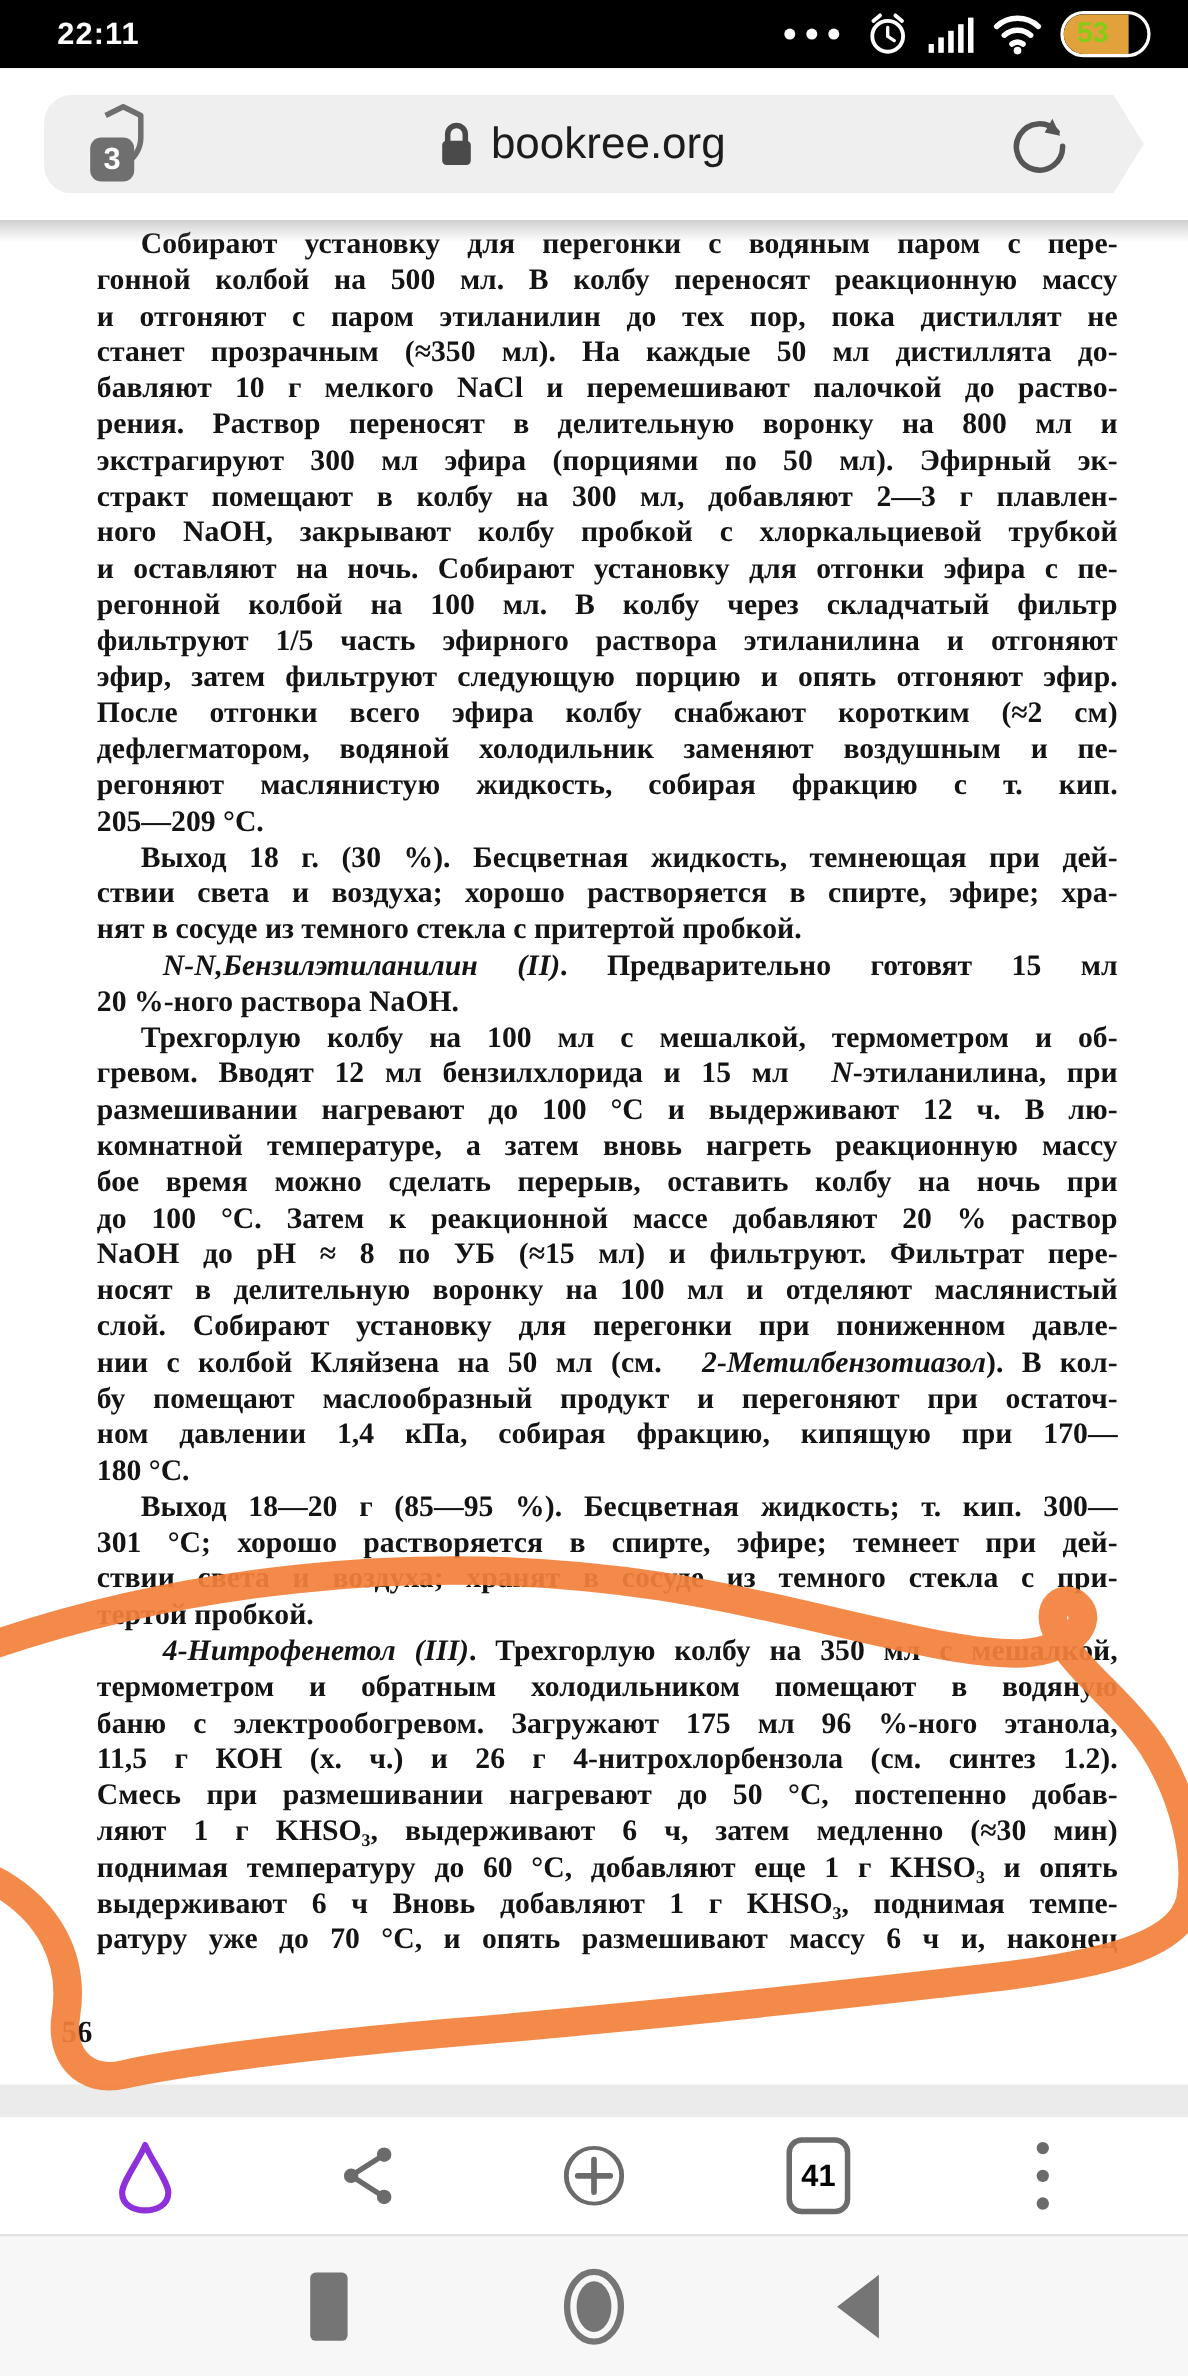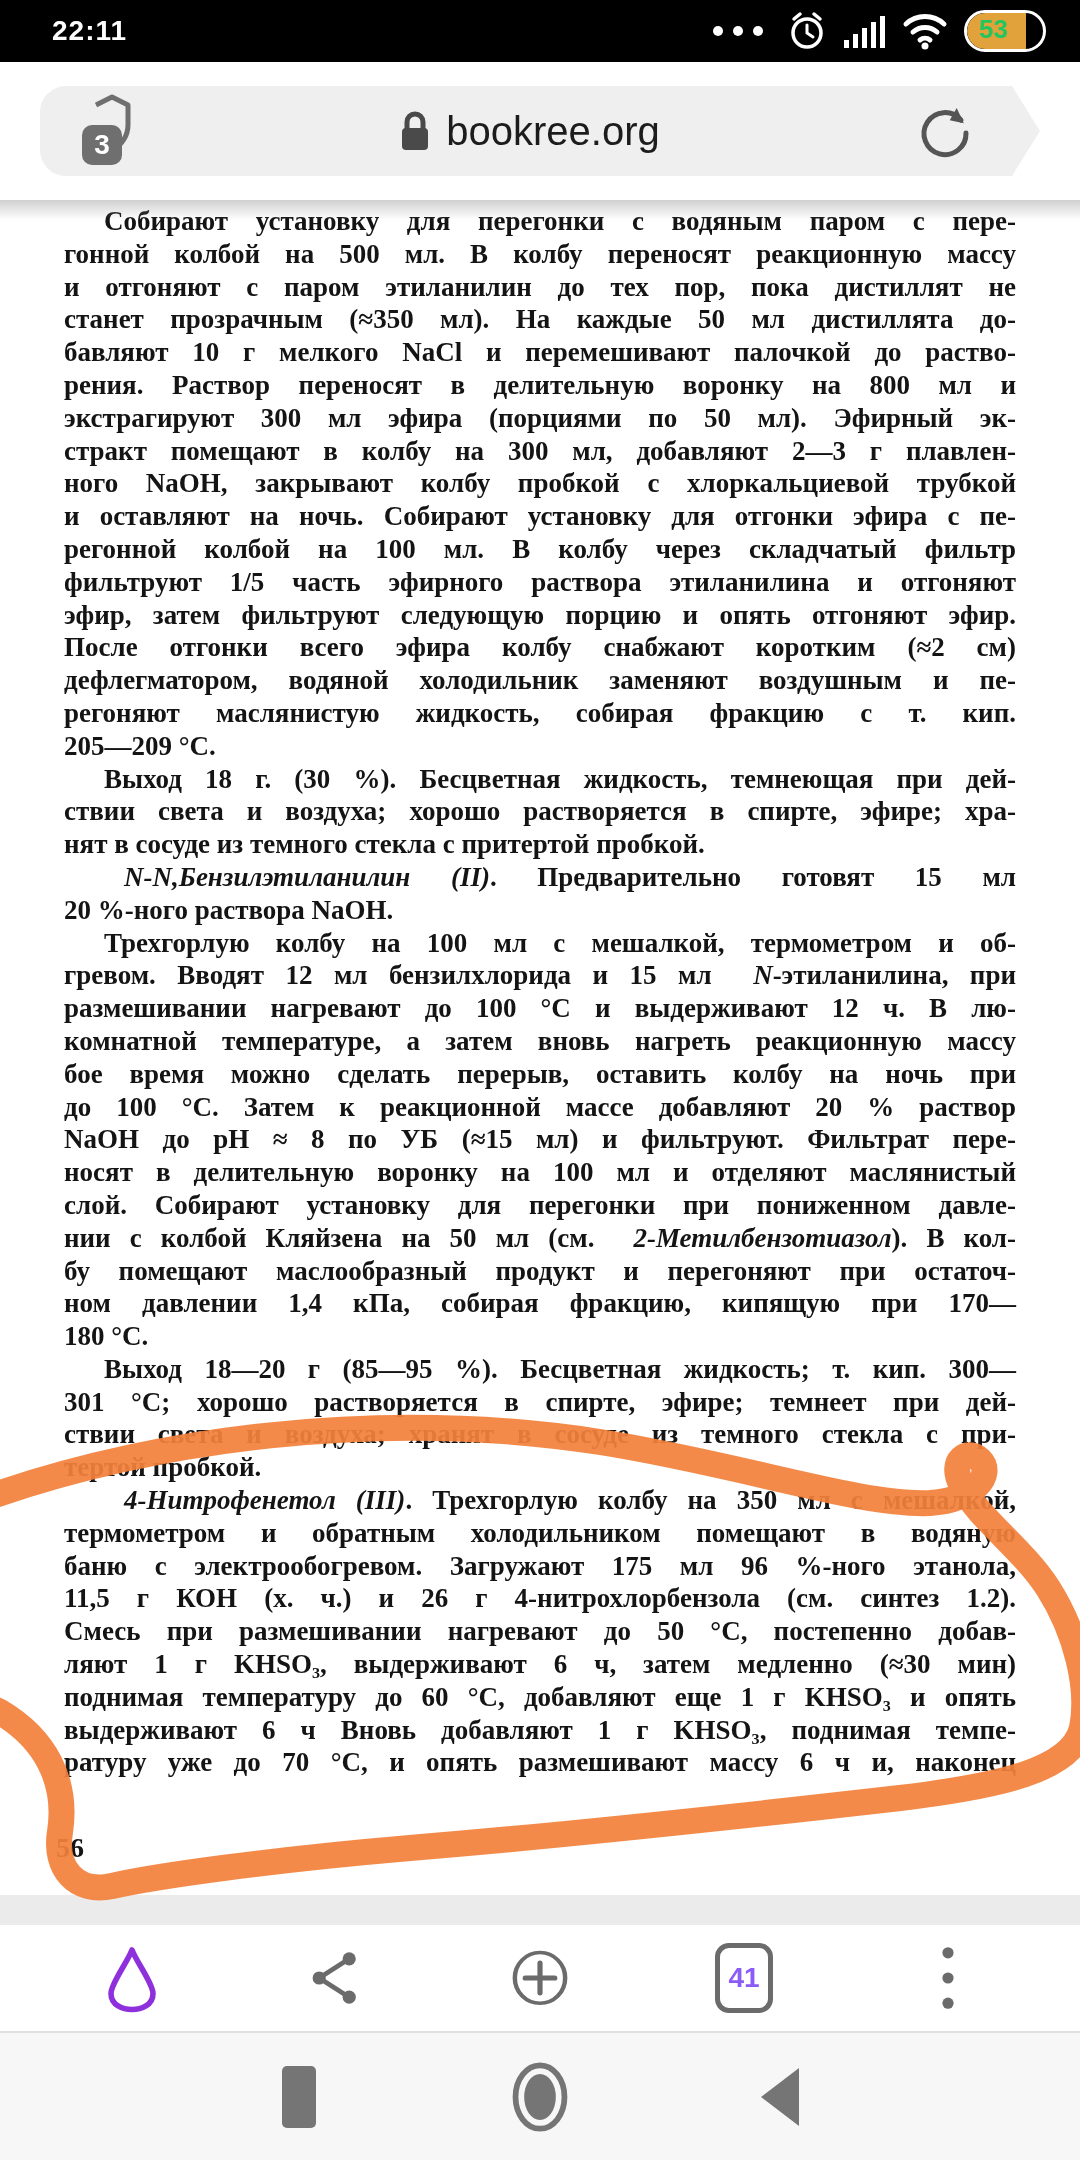--- a/index.html
+++ b/index.html
@@ -8,61 +8,61 @@
 
   
   .status-bar{position:absolute;top:0;left:0;width:1080px;height:62px;background:#000;
               display:flex;align-items:center;justify-content:space-between;}
   .status-time{color:#fff;font-size:28px;font-weight:bold;margin-left:52px;letter-spacing:1px;}
   .status-icons{display:flex;align-items:center;gap:16px;margin-right:34px;}
   .batt{position:relative;width:82px;height:42px;border:3px solid #fff;border-radius:21px;
         box-sizing:border-box;overflow:hidden;background:#000;}
   .batt-fill{position:absolute;top:0;left:0;height:100%;width:78%;background:#e2a23b;
              border-radius:18px 0 0 18px;}
-  .batt-txt{position:absolute;top:1px;left:12px;color:#22c55e;font-size:26px;font-weight:bold;}
+  .batt-txt{position:absolute;top:1px;left:12px;color:#84cc16;font-size:26px;font-weight:bold;}
 
   
   .header{position:absolute;top:62px;left:0;width:1080px;height:138px;background:#fff;}
   .url-pill{position:absolute;top:24px;left:40px;width:1000px;height:90px;background:#efefef;
             border-radius:26px;display:flex;align-items:center;
             clip-path:polygon(0 0,972px 0,1000px 45px,972px 90px,0 90px);}
   .shield-wrap{position:relative;width:80px;height:80px;margin-left:28px;}
   .badge{position:absolute;left:14px;top:34px;width:40px;height:40px;background:#6f6f6f;
          border-radius:10px;color:#fff;font-size:28px;font-weight:bold;
          display:flex;align-items:center;justify-content:center;}
   .domain-wrap{flex:1;display:flex;align-items:center;justify-content:center;gap:14px;}
   .domain{font-size:40px;color:#1c1c1c;}
   .refresh{width:70px;height:70px;margin-right:60px;display:flex;align-items:center;justify-content:center;}
 
   
   .page{position:absolute;top:200px;left:0;width:1080px;height:1695px;background:#fff;overflow:hidden;}
   .page::before{content:'';position:absolute;top:0;left:0;right:0;height:20px;z-index:3;
                 background:linear-gradient(rgba(150,150,150,.45),rgba(150,150,150,0));}
-  .text{padding:5px 64px 0 64px;font-family:"Liberation Serif",serif;font-weight:bold;
+  .text{padding:5px 64px 0 88px;font-family:"Liberation Serif",serif;font-weight:bold;
         font-size:27px;color:#141414;}
   .line{line-height:32.8px;text-align:justify;text-align-last:justify;white-space:normal;}
   .line.end{text-align-last:left;}
   .line.indent{text-indent:40px;}
   .it{font-style:italic;margin-left:20px;}
   .page-number{position:absolute;left:56px;top:1632px;font-family:"Liberation Serif",serif;
                font-weight:bold;font-size:28px;color:#141414;}
 
   
   .annotation{position:absolute;top:0;left:0;width:1080px;height:2160px;pointer-events:none;z-index:6;}
 
   
   .gap{position:absolute;top:1895px;left:0;width:1080px;height:30px;background:#ebebeb;}
 
   
   .toolbar{position:absolute;top:1925px;left:0;width:1080px;height:106px;background:#fff;
            display:flex;align-items:center;justify-content:space-around;padding:0 30px;box-sizing:border-box;}
   .tbtn{width:90px;height:90px;display:flex;align-items:center;justify-content:center;}
   .tabcount{position:relative;width:58px;height:70px;border:5px solid #6b6b6b;border-radius:14px;
             display:flex;align-items:center;justify-content:center;box-sizing:border-box;}
-  .tabcount span{font-size:28px;font-weight:bold;color:#8b5cf6;}
+  .tabcount span{font-size:28px;font-weight:bold;color:#000000;}
 
   
   .navbar{position:absolute;top:2031px;left:0;width:1080px;height:129px;background:#f7f7f7;
           border-top:2px solid #e0e0e0;display:flex;align-items:center;justify-content:center;gap:150px;box-sizing:border-box;}
   .nbtn{width:90px;height:90px;display:flex;align-items:center;justify-content:center;}
 </style>
 </head>
 <body>
 
 <div class="screen">

